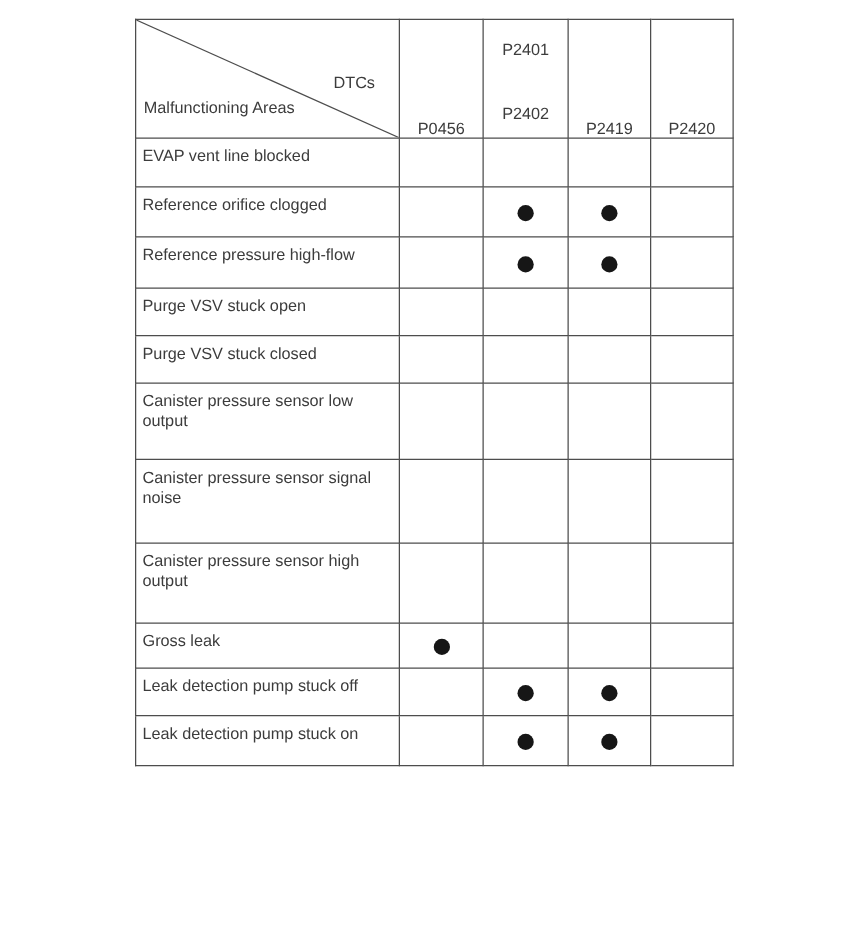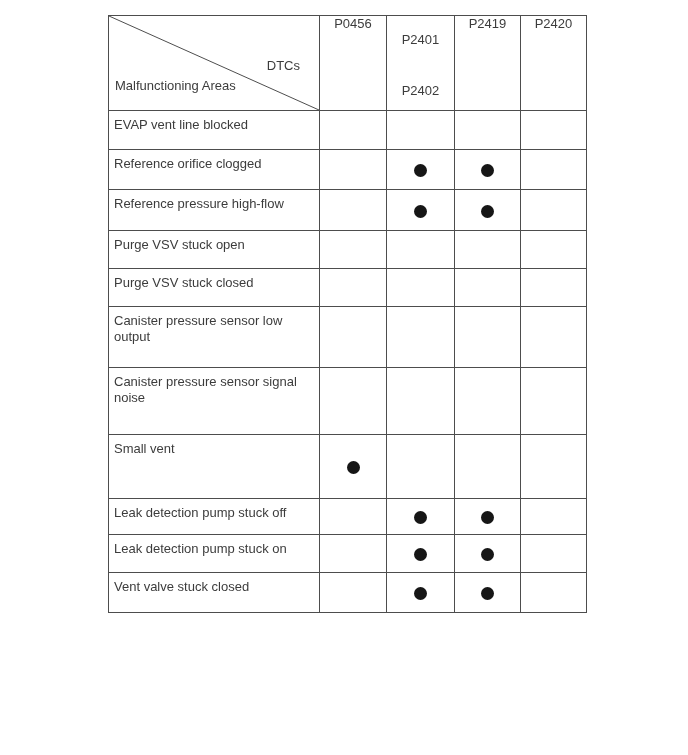--- a/index.html
+++ b/index.html
@@ -50,21 +50,21 @@
   }
   .areas-label {
     position: absolute;
     bottom: 17px;
     left: 6px;
     line-height: 15px;
   }
   .col-inner {
     display: flex;
     flex-direction: column;
-    justify-content: flex-start;
+    justify-content: flex-end;
     align-items: center;
     height: 94px;
     box-sizing: border-box;
   }
   .col-inner.spread {
     justify-content: space-between;
     padding: 16px 0 12px 0;
   }
   tbody tr { height: 40px; }
   tbody tr:nth-child(1)  { height: 39px; }
@@ -186,41 +186,41 @@
         <td class="mark"></td>
       </tr>
       <tr>
         <td class="label">Canister pressure sensor signal noise</td>
         <td class="mark"></td>
         <td class="mark"></td>
         <td class="mark"></td>
         <td class="mark"></td>
       </tr>
       <tr>
-        <td class="label">Small vent</td>
+        <td class="label">Canister pressure sensor high output</td>
+        <td class="mark"></td>
+        <td class="mark"></td>
+        <td class="mark"></td>
+        <td class="mark"></td>
+      </tr>
+      <tr>
+        <td class="label">Gross leak</td>
         <td class="mark"><span class="dot"></span></td>
         <td class="mark"></td>
         <td class="mark"></td>
         <td class="mark"></td>
       </tr>
       <tr>
         <td class="label">Leak detection pump stuck off</td>
         <td class="mark"></td>
         <td class="mark"><span class="dot"></span></td>
         <td class="mark"><span class="dot"></span></td>
         <td class="mark"></td>
       </tr>
       <tr>
         <td class="label">Leak detection pump stuck on</td>
-        <td class="mark"></td>
-        <td class="mark"><span class="dot"></span></td>
-        <td class="mark"><span class="dot"></span></td>
-        <td class="mark"></td>
-      </tr>
-      <tr>
-        <td class="label">Vent valve stuck closed</td>
         <td class="mark"></td>
         <td class="mark"><span class="dot"></span></td>
         <td class="mark"><span class="dot"></span></td>
         <td class="mark"></td>
       </tr>
     </tbody>
 </table>
 
 </body></html>

